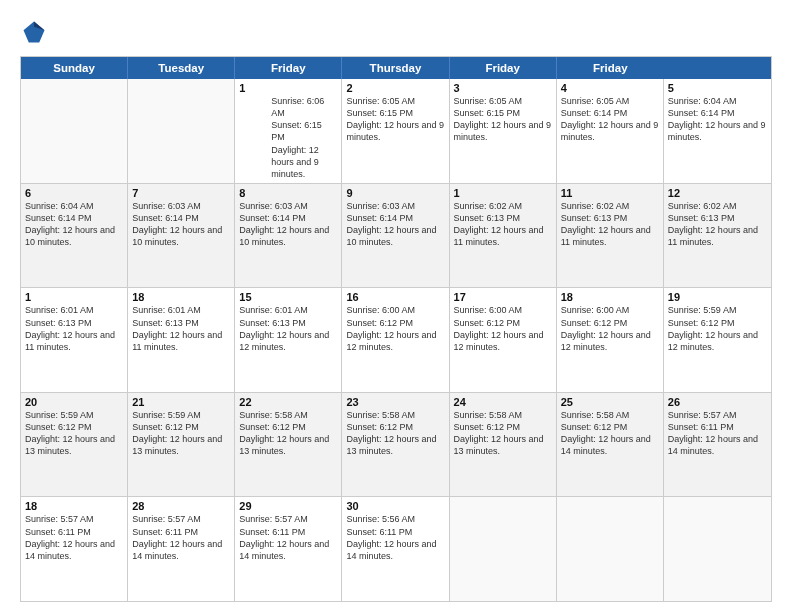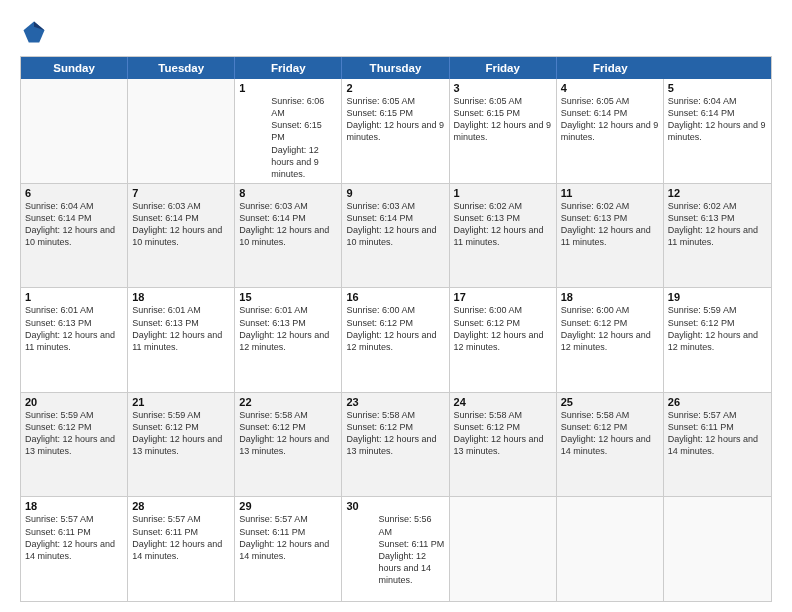--- a/index.html
+++ b/index.html
@@ -328,21 +328,21 @@
 Daylight: 12 hours and 14 minutes.</div>
           </div>
           <div class="cal-cell">
             <span class="day-num">29</span>
             <div class="cell-info" style="white-space: pre-line;">Sunrise: 5:57 AM
 Sunset: 6:11 PM
 Daylight: 12 hours and 14 minutes.</div>
           </div>
           <div class="cal-cell">
             <span class="day-num">30</span>
-            <div class="cell-info" style="white-space: pre-line; margin-left: 32px;">Sunrise: 5:56 AM
+            <div class="cell-info" style="white-space: pre-line;">Sunrise: 5:56 AM
 Sunset: 6:11 PM
 Daylight: 12 hours and 14 minutes.</div>
           </div>
           <div class="cal-cell empty"></div>
           <div class="cal-cell empty"></div>
           <div class="cal-cell empty"></div>
         </div>
       </div>
   </div>
 </div>

